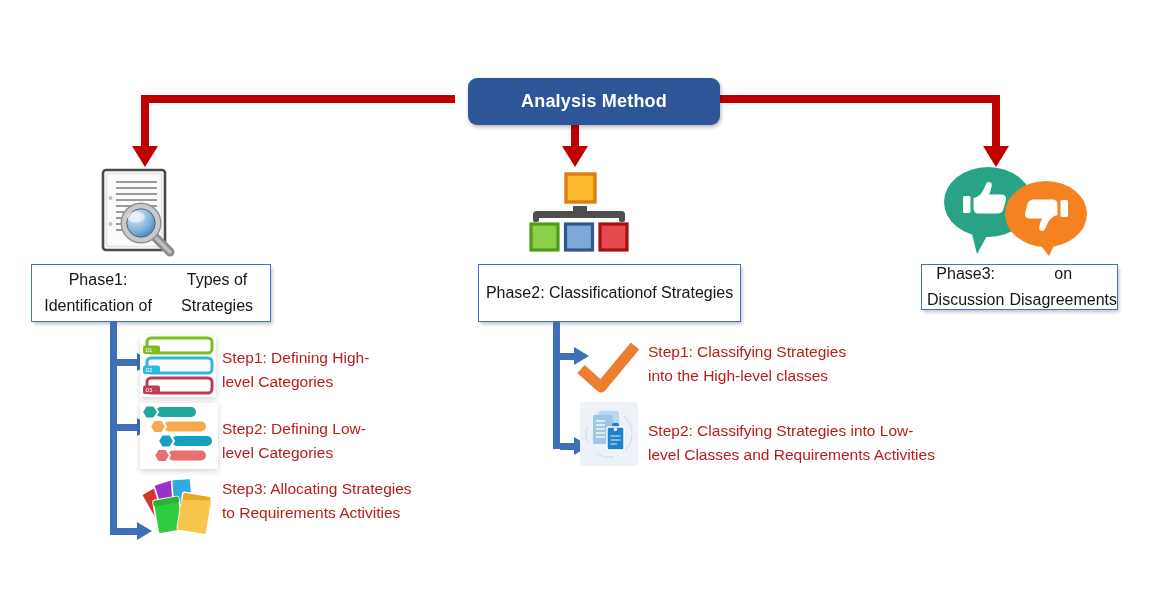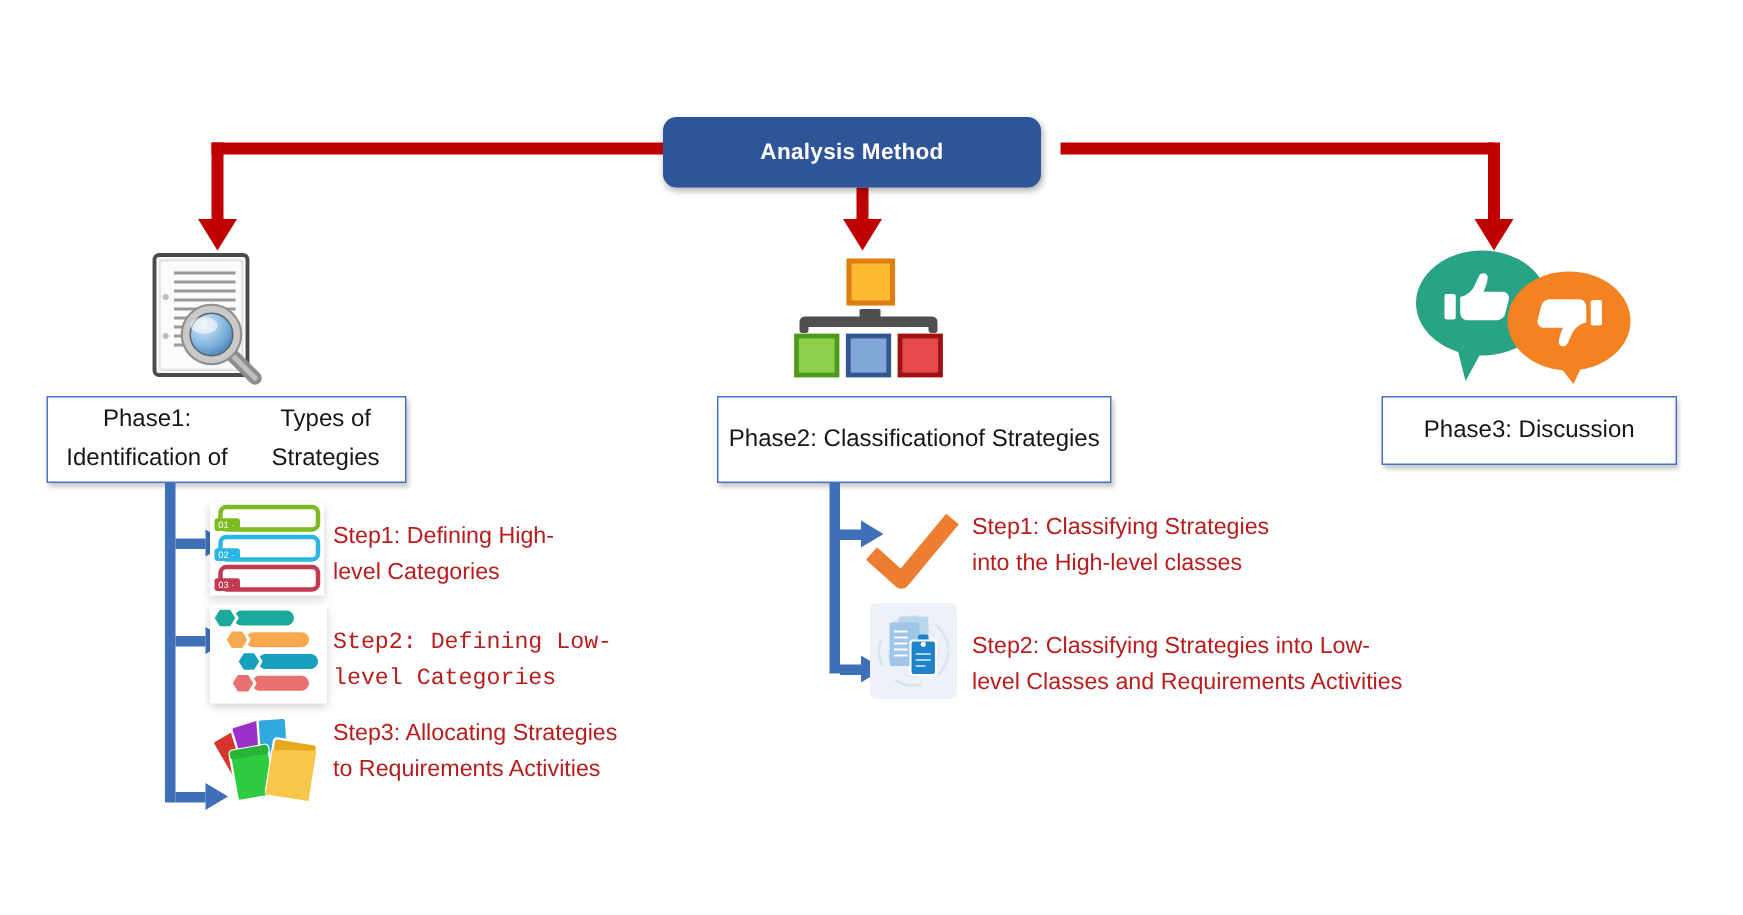--- a/index.html
+++ b/index.html
@@ -4,23 +4,23 @@
 <style>
   html,body{margin:0;padding:0;background:#ffffff;}
   .canvas{
     position:relative;width:1162px;height:610px;background:#ffffff;overflow:hidden;
     font-family:"Liberation Sans",sans-serif;color:#1a1a1a;
   }
   .abs{position:absolute;}
 
   
   .title-box{
-    left:442px;top:78px;width:252px;height:47px;background:#2E5597;border-radius:9px;
+    left:468px;top:78px;width:252px;height:47px;background:#2E5597;border-radius:9px;
     display:flex;align-items:center;justify-content:center;
-    color:#ffffff;font-size:15px;font-weight:600;letter-spacing:.2px;
+    color:#ffffff;font-size:18px;font-weight:600;letter-spacing:.2px;
     box-shadow:1px 2px 4px rgba(0,0,0,.3);
   }
 
   
   .red{background:#C00000;}
   .red-head{width:0;height:0;border-left:13px solid transparent;border-right:13px solid transparent;border-top:21px solid #C00000;}
 
   
   .blue{background:#3E6FB8;}
   .blue-head{width:0;height:0;border-top:9.5px solid transparent;border-bottom:9.5px solid transparent;border-left:15px solid #3E6FB8;}
@@ -126,20 +126,21 @@
   <div class="abs phase-box" style="left:31px;top:264px;width:240px;height:58px;">
     <span>Phase1: Identification of</span>
     <span>Types of Strategies</span>
   </div>
   <div class="abs phase-box" style="left:478px;top:264px;width:263px;height:58px;">
     <span>Phase2: Classification</span>
     <span>of Strategies</span>
   </div>
   <div class="abs phase-box" style="left:921px;top:264px;width:197px;height:46px;">
     <span>Phase3: Discussion</span>
+    <span>on Disagreements</span>
   </div>
 
   <div class="abs blue" style="left:110px;top:322px;width:7px;height:213px;"></div>
   <div class="abs blue" style="left:117px;top:358.5px;width:20px;height:7px;"></div>
   <div class="abs blue-head" style="left:137px;top:352.5px;"></div>
   <div class="abs blue" style="left:117px;top:423.5px;width:20px;height:7px;"></div>
   <div class="abs blue-head" style="left:137px;top:417.5px;"></div>
   <div class="abs blue" style="left:117px;top:527.5px;width:20px;height:7px;"></div>
   <div class="abs blue-head" style="left:137px;top:521.5px;"></div>
 
@@ -203,21 +204,21 @@
         <rect x="37" y="20" width="29" height="38" rx="2" fill="#E8A81C" stroke="#ffffff" stroke-width="1.6"></rect>
         <path d="M37 28 L66 24 L66 58 L37 58 Z" fill="#F7C64A"></path>
       </g>
     </svg>
   </div>
 
   <div class="abs step-text" style="left:222px;top:346px;">
     <div>Step1: Defining High-</div>
     <div>level Categories</div>
   </div>
-  <div class="abs step-text" style="left:222px;top:417px;font-family:Liberation Mono, monospace;">
+  <div class="abs step-text" style="left:222px;top:417px;">
     <div>Step2: Defining Low-</div>
     <div>level Categories</div>
   </div>
   <div class="abs step-text" style="left:222px;top:477px;">
     <div>Step3: Allocating Strategies</div>
     <div>to Requirements Activities</div>
   </div>
 
   <div class="abs" style="left:575px;top:339px;width:66px;height:56px;">
     <svg width="66" height="56" viewBox="0 0 66 56">

